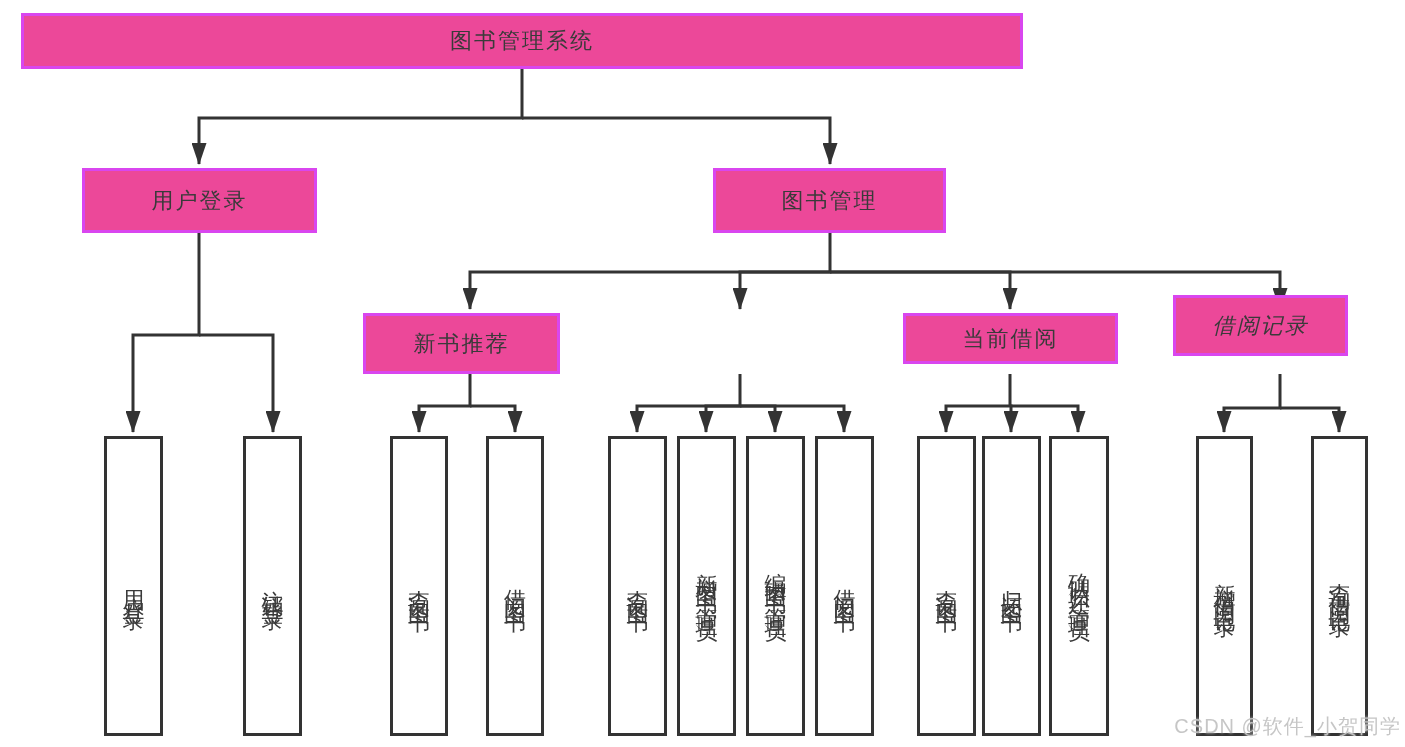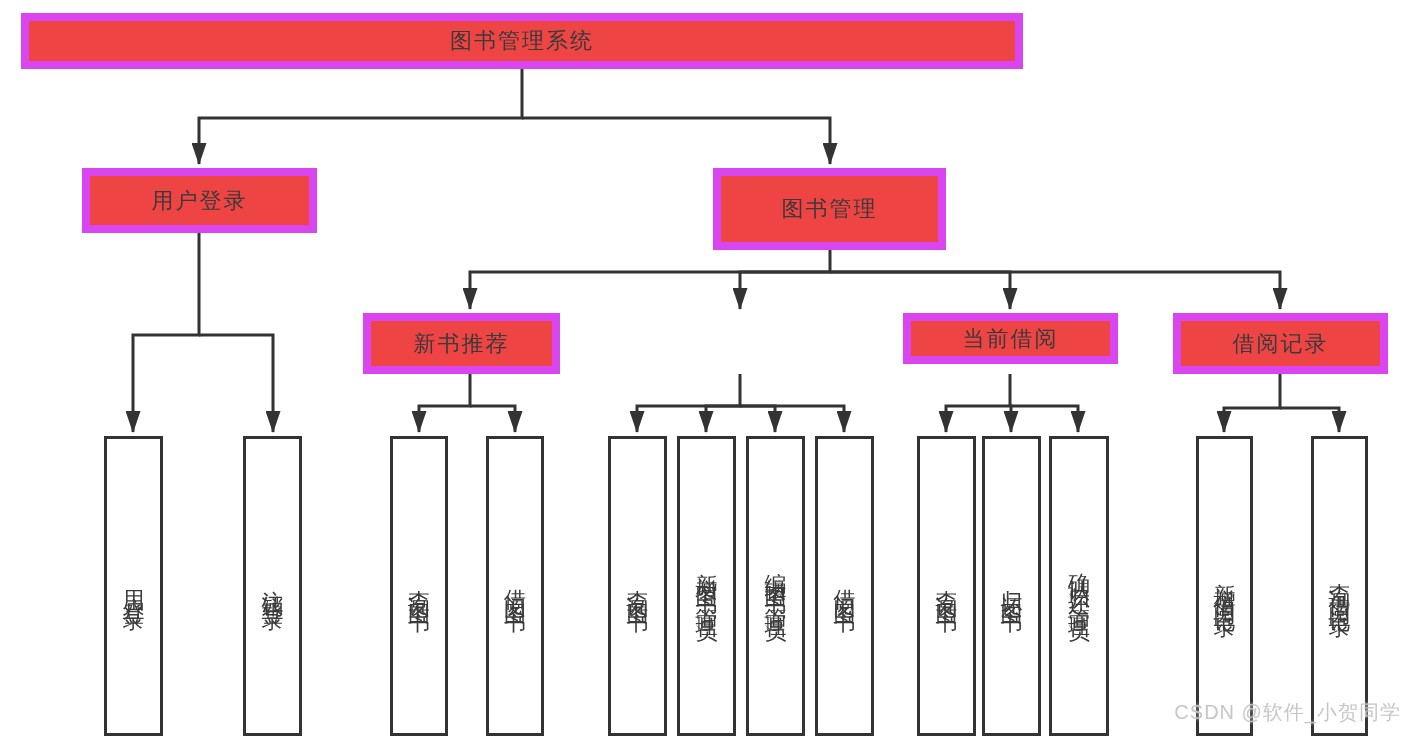--- a/index.html
+++ b/index.html
@@ -8,22 +8,22 @@
     width: 1405px;
     height: 747px;
     background: #ffffff;
     font-family: "Liberation Sans", sans-serif;
     overflow: hidden;
   }
   #wires { position: absolute; left: 0; top: 0; width: 1405px; height: 747px; }
   .node {
     position: absolute;
     box-sizing: border-box;
-    border: 8px solid #d946ef;
-    background: #ef4444;
+    border: 3px solid #d946ef;
+    background: #ec4899;
     display: flex;
     align-items: center;
     justify-content: center;
     font-size: 22px;
     color: #3a3a3a;
     letter-spacing: 2px;
     white-space: nowrap;
   }
   .leaf {
     position: absolute;
@@ -37,21 +37,21 @@
   .leaf span {
     writing-mode: vertical-rl;
     font-size: 22px;
     color: #3a3a3a;
     letter-spacing: 7px;
     line-height: 1.1;
   }
   .watermark {
     position: absolute;
     right: 4px;
-    bottom: 21px;
+    bottom: 7px;
     font-size: 20px;
     color: rgba(195,195,195,0.95);
     text-shadow: 0 0 3px rgba(255,255,255,0.9);
     letter-spacing: 1px;
     z-index: 10;
   }
 </style>
 </head>
 <body>
 
@@ -89,25 +89,25 @@
       <path d="M1010,406 L1078,406 L1078,432" marker-end="url(#arrow)"></path>
 
       <path d="M1280,374 L1280,408 L1224,408 L1224,432" marker-end="url(#arrow)"></path>
       <path d="M1280,408 L1339,408 L1339,432" marker-end="url(#arrow)"></path>
     </g>
   </svg>
 
   <div class="node" style="left:21px; top:13px; width:1002px; height:56px;">图书管理系统</div>
 
   <div class="node" style="left:82px; top:168px; width:235px; height:65px;">用户登录</div>
-  <div class="node" style="left:713px; top:168px; width:233px; height:82px;">图书管理</div>
+  <div class="node" style="left:713px; top:168px; width:233px; height:65px;">图书管理</div>
 
   <div class="node" style="left:363px; top:313px; width:197px; height:61px;">新书推荐</div>
   <div class="node" style="left:903px; top:313px; width:215px; height:51px;">当前借阅</div>
-  <div class="node" style="left:1173px; top:313px; width:215px; height:61px;">借阅记录</div>
+  <div class="node" style="left:1173px; top:295px; width:175px; height:61px;font-style:italic;">借阅记录</div>
 
   <div class="leaf" style="left:104px; top:436px; width:59px; height:300px;">
     <span>用户登录</span>
   </div>
   <div class="leaf" style="left:243px; top:436px; width:59px; height:300px;">
     <span>注销登录</span>
   </div>
 
   <div class="leaf" style="left:390px; top:436px; width:58px; height:300px;">
     <span>查询图书</span>

